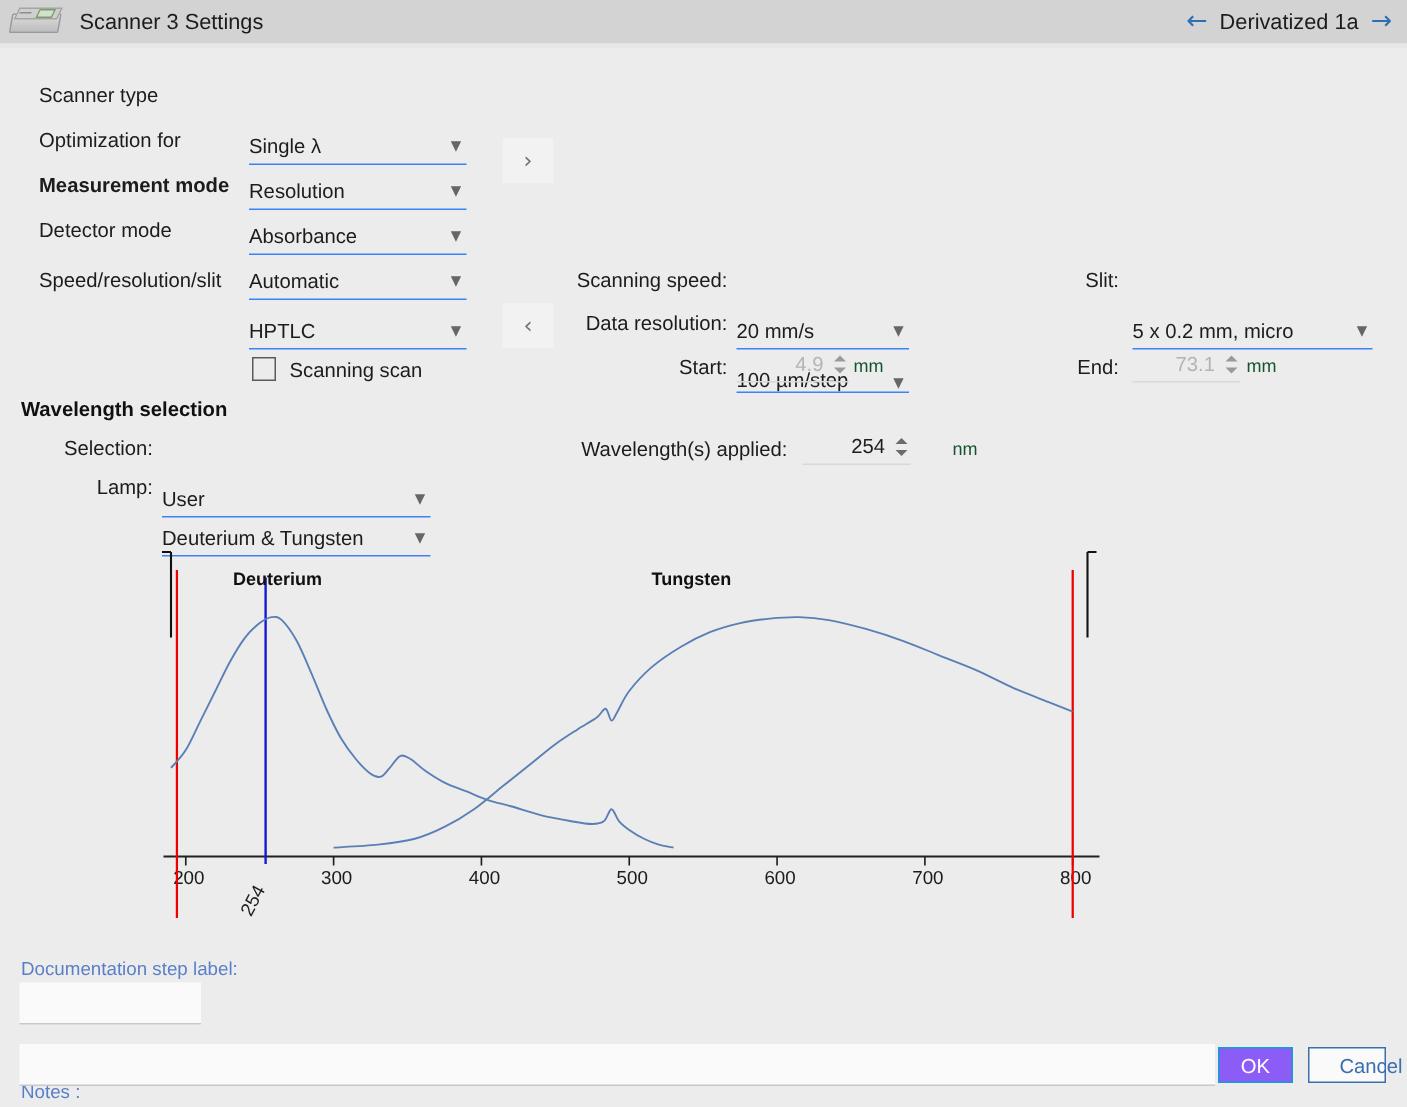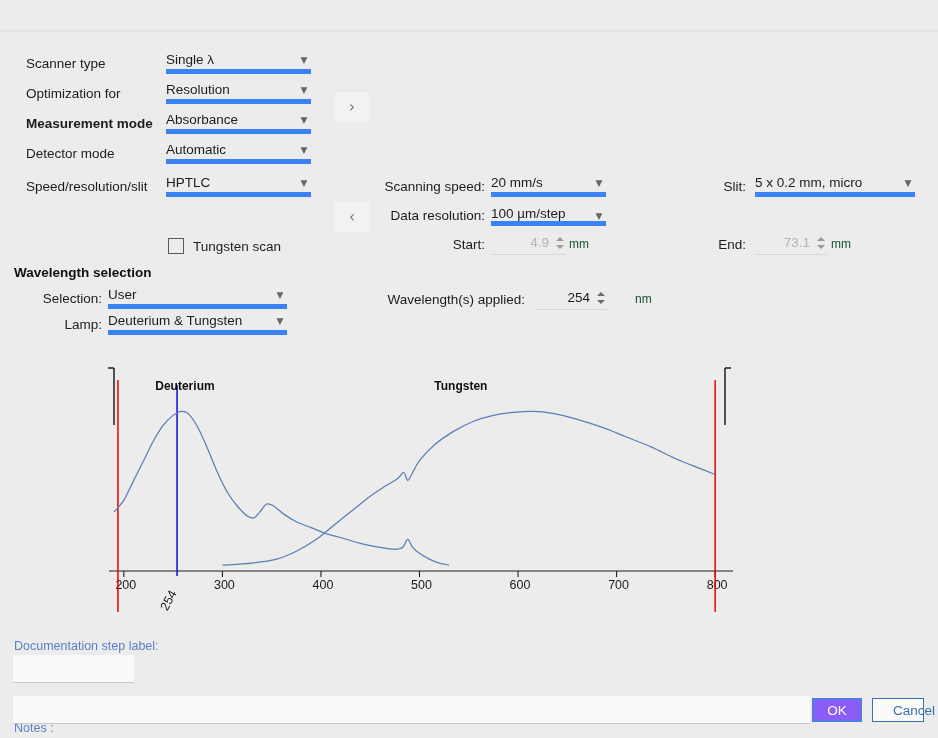--- a/index.html
+++ b/index.html
@@ -68,23 +68,24 @@
   .lbl {
     position: absolute;
     font-size: 13.5px; color: #1c1c1c;
     white-space: nowrap;
   }
   .lbl.right { text-align: right; }
 
   .ddl {
     position: absolute;
     height: 24px;
-    border-bottom: 5px solid #3b82f6;
+    border-bottom: 1px solid #3b82f6;
     display: flex; align-items: center;
     cursor: pointer;
+    margin-top: 36px;
   }
   .ddl .val {
     font-size: 13.5px; color: #1c1c1c; flex: 1 1 auto;
     white-space: nowrap; overflow: hidden;
   }
   .ddl .car {
     width: 14px; text-align: center; color: #666; font-size: 9px;
     flex: 0 0 auto;
     font-family: "DejaVu Sans", sans-serif;
   }
@@ -159,20 +160,34 @@
   }
   .btn-cancel {
     background: #fafafa; color: #3a6fb0; border: 1px solid #3a6fb0; padding-left: 32px;
   }
 </style>
 </head>
 <body>
 
 <div id="app">
 
+  <div class="titlebar">
+    <div class="scanner-icon">
+      <div class="body"></div>
+      <div class="top"></div>
+      <div class="screen"></div>
+      <div class="slot"></div>
+    </div>
+    <div class="title-text">Scanner 3 Settings</div>
+    <div class="nav-group">
+      <span class="nav-arrow">←</span>
+      <span>Derivatized 1a</span>
+      <span class="nav-arrow">→</span>
+    </div>
+  </div>
   <div class="titlebar-sep"></div>
 
   <div class="lbl" style="left:26px; top:56px;">Scanner type</div>
   <div class="ddl" style="left:166px; top:50px; width:145px;">
     <span class="val">Single λ</span>
     <span class="car">▼</span>
   </div>
 
   <div class="lbl" style="left:26px; top:86px;">Optimization for</div>
   <div class="ddl" style="left:166px; top:80px; width:145px;">
@@ -193,21 +208,21 @@
   </div>
 
   <div class="lbl" style="left:26px; top:179px;">Speed/resolution/slit</div>
   <div class="ddl" style="left:166px; top:173px; width:145px;">
     <span class="val">HPTLC</span>
     <span class="car">▼</span>
   </div>
 
   <div class="cbx-wrap" style="left:168px; top:238px;">
     <span class="cbx"></span>
-    <span class="cbx-label">Tungsten scan</span>
+    <span class="cbx-label">Scanning scan</span>
   </div>
 
   <div class="chev-btn" style="left:335px; top:92px;">›</div>
   <div class="chev-btn" style="left:335px; top:202px;">‹</div>
 
   <div class="lbl right" style="left:330px; top:179px; width:155px;">Scanning speed:</div>
   <div class="ddl" style="left:491px; top:173px; width:115px;gap:45px;">
     <span class="val">20 mm/s</span>
     <span class="car">▼</span>
   </div>

